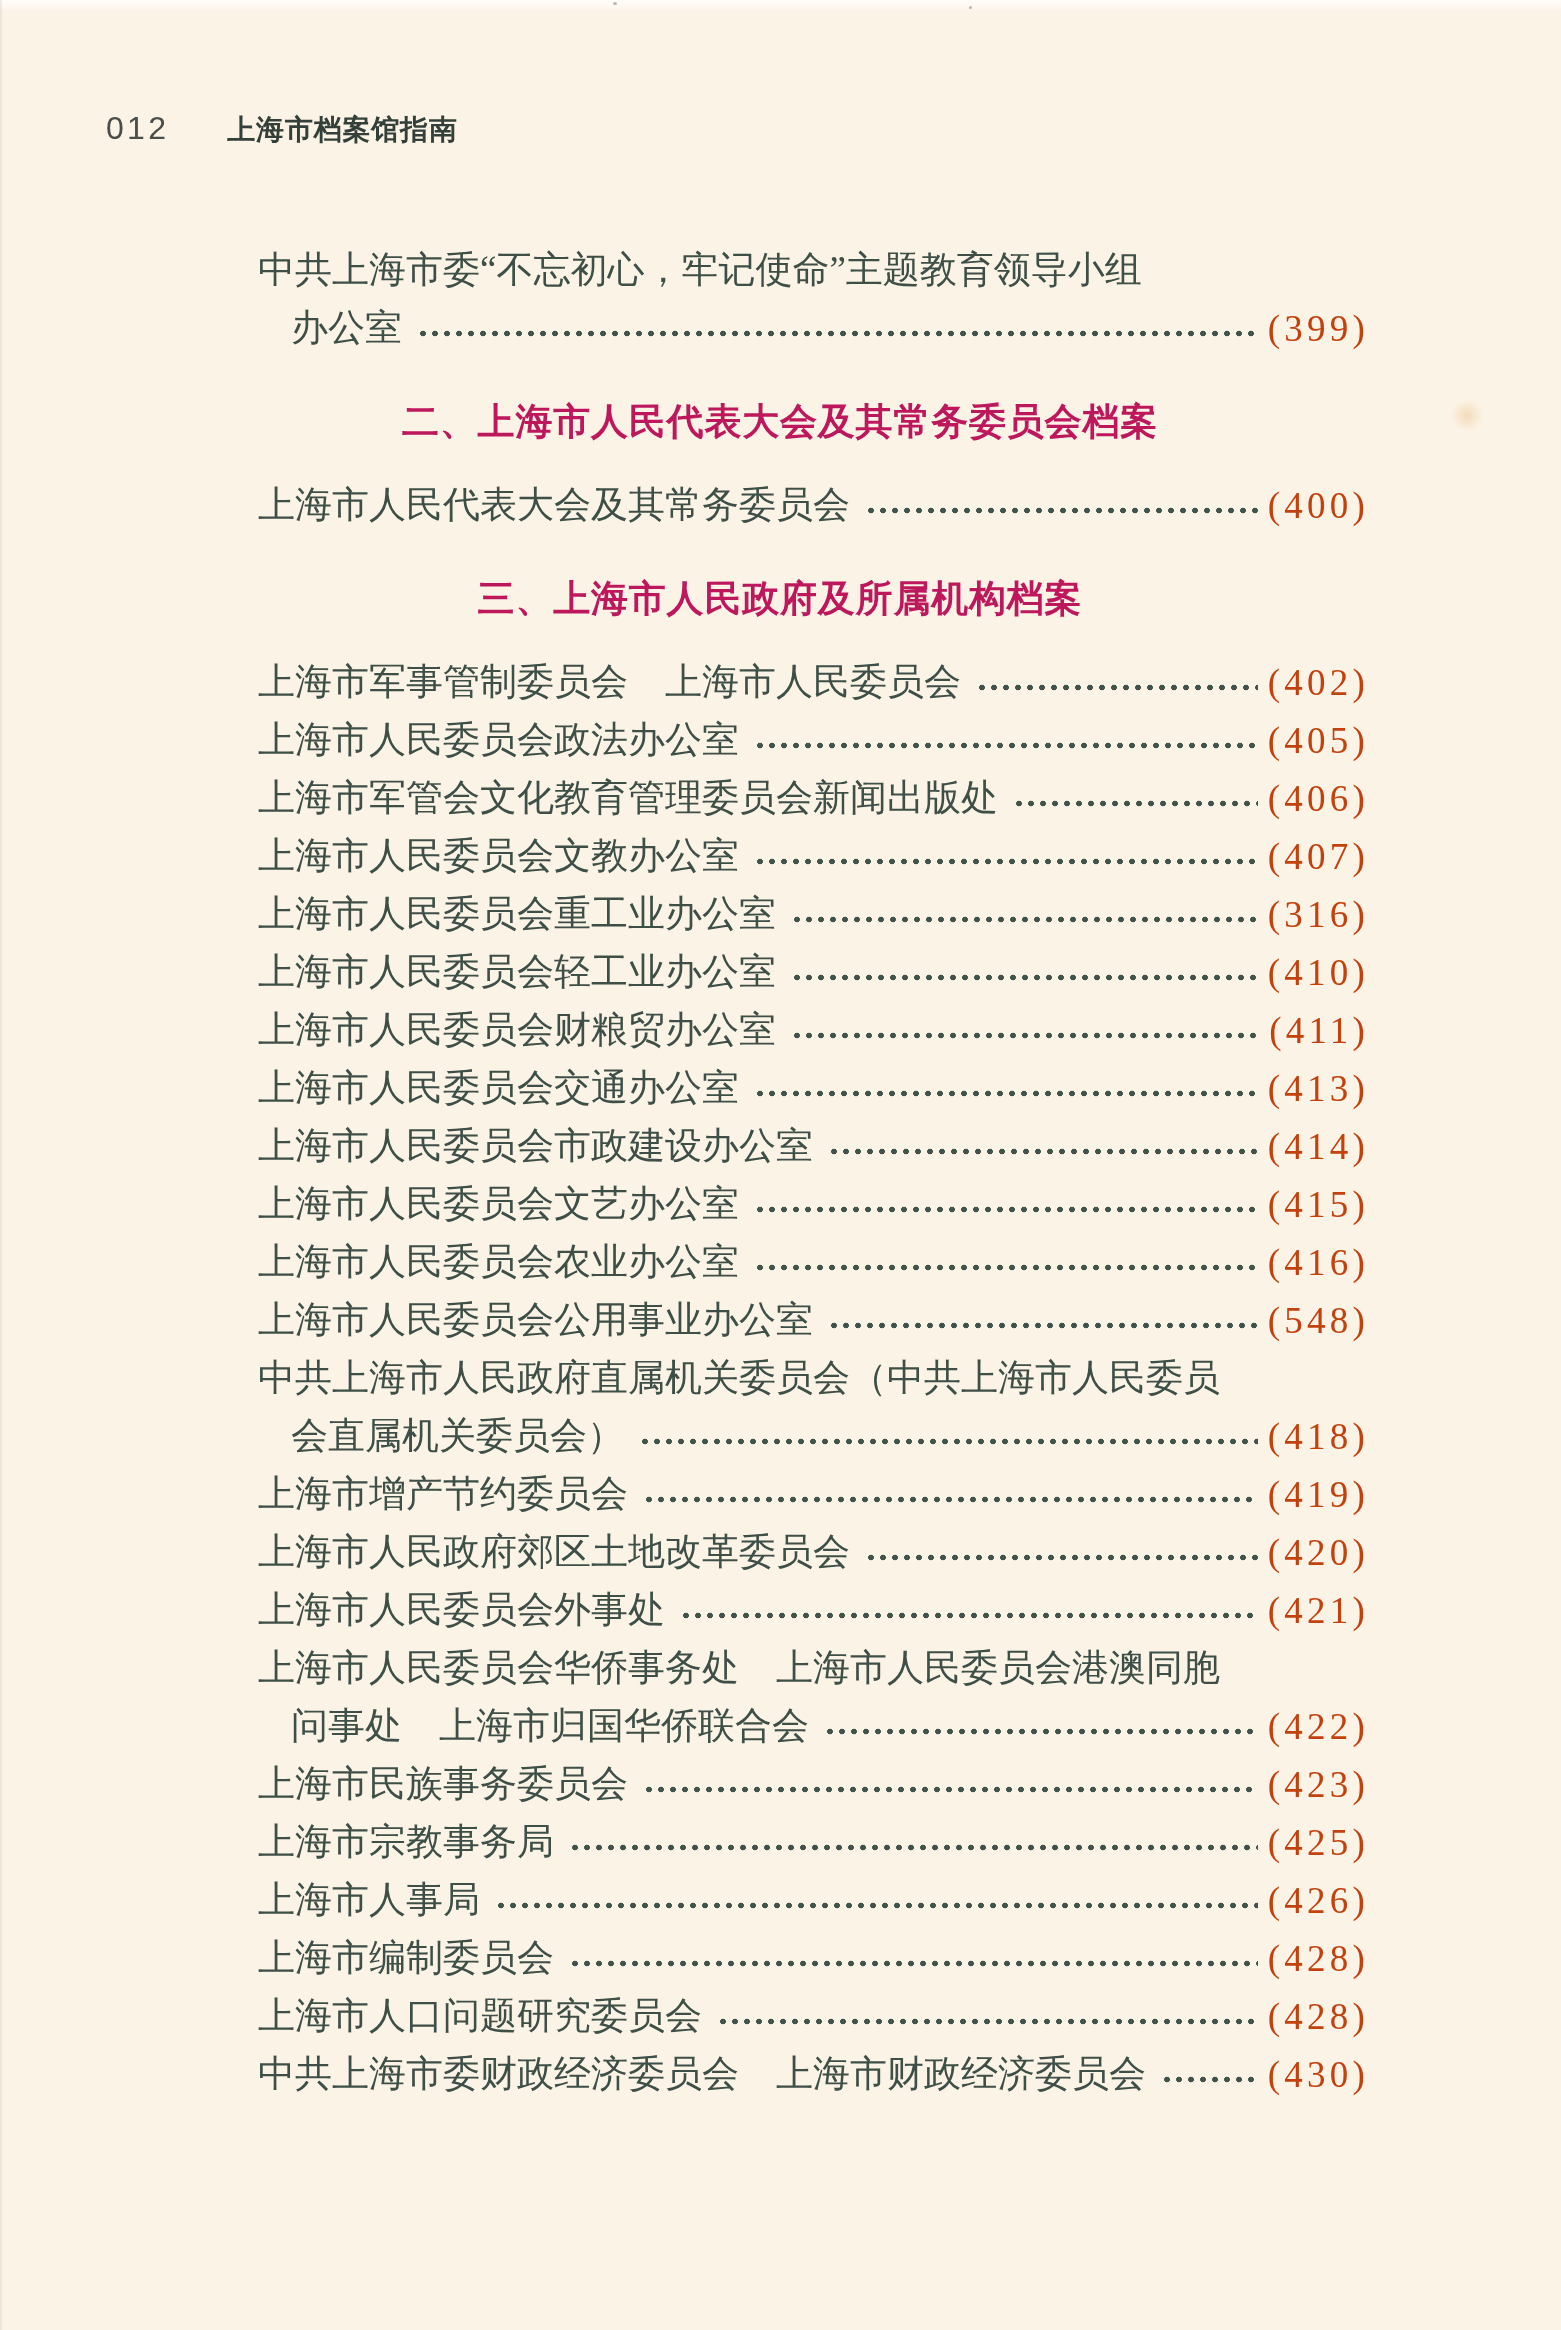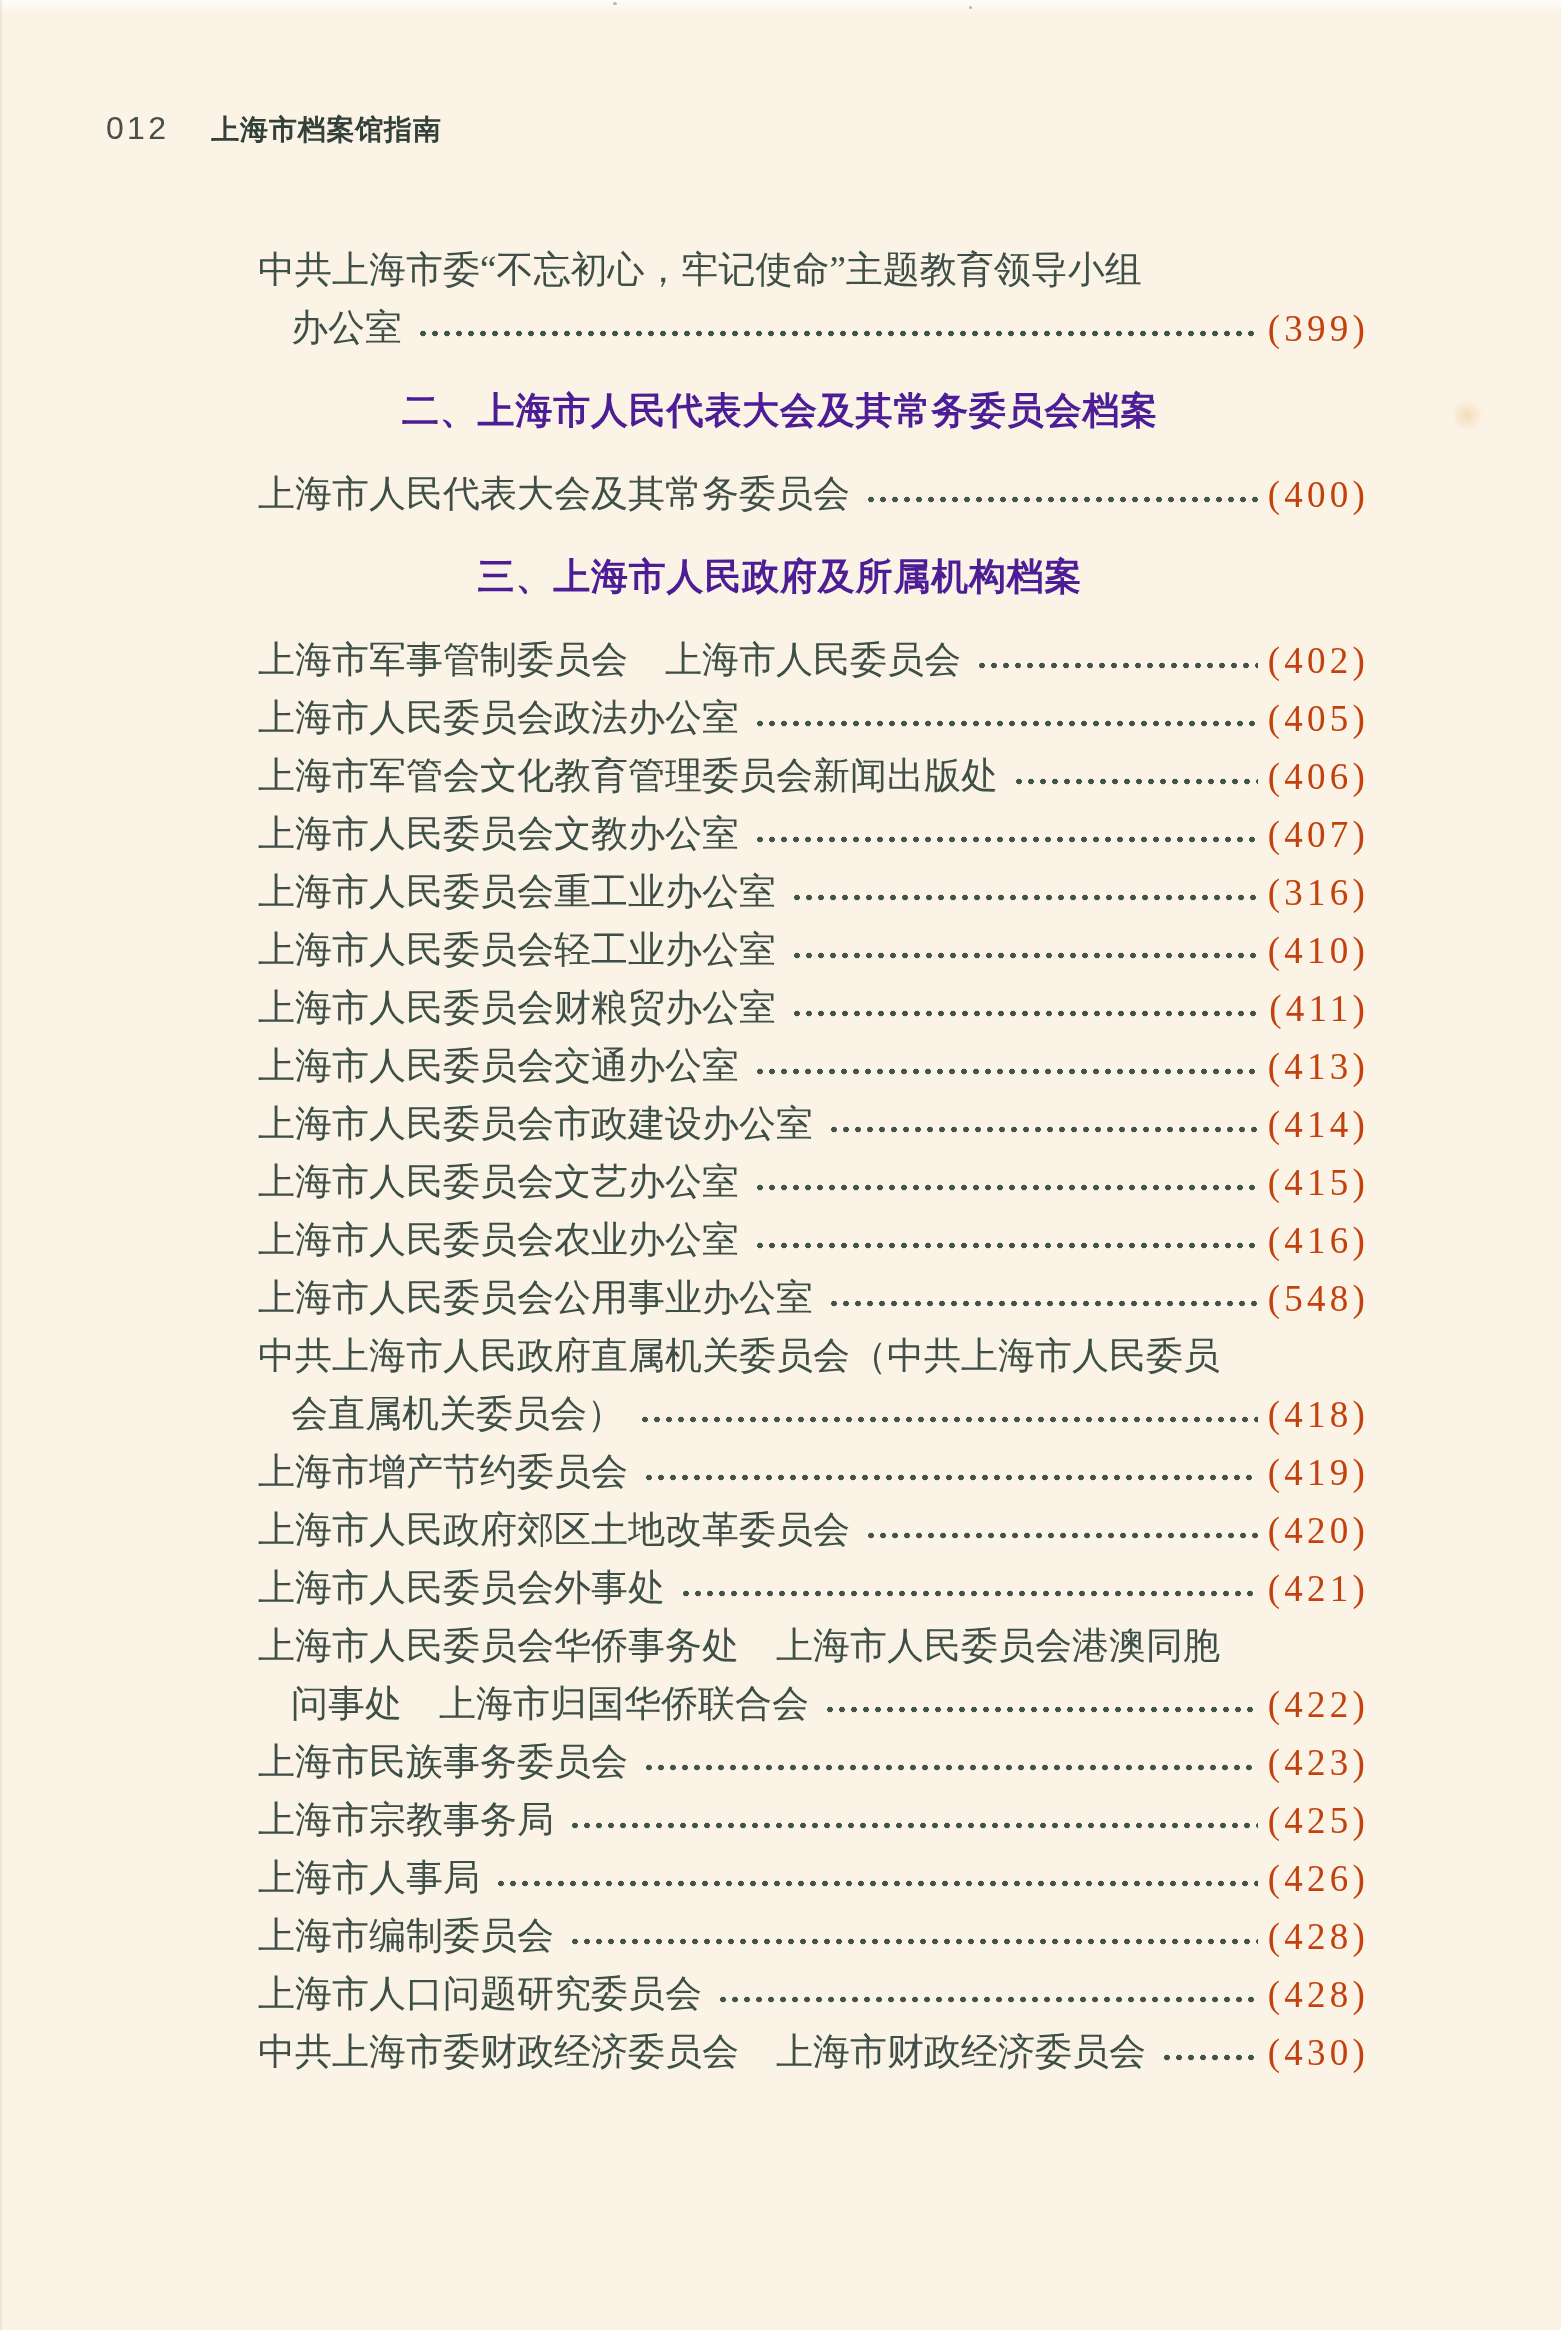--- a/index.html
+++ b/index.html
@@ -33,21 +33,21 @@
   .page-header {
     position: absolute; left: 96px; top: 110px;
     display: flex; align-items: baseline;
     font-family: "Liberation Sans", "DejaVu Sans", sans-serif;
     white-space: nowrap;
   }
   .folio {
     font-size: 32px; color: #4a4e4a; letter-spacing: 3.3px; font-weight: normal; margin-left: 10px;
   }
   .book-title {
-    margin-left: 42px; font-size: 28px; font-weight: bold;
+    margin-left: 58px; font-size: 28px; font-weight: bold;
     color: #33403a; letter-spacing: 0.8px;
   }
 
   
   .toc {
     position: absolute; left: 258px; top: 241px; width: 1111px;
     color: #3d4f47;
   }
   .toc-row {
     height: 58px;
@@ -64,25 +64,25 @@
     background-size: 12px 13.3px;
     background-repeat: repeat-x;
     background-position: left center;
   }
   .pagenum {
     flex: 0 0 auto;
     font-size: 37px; letter-spacing: 4.2px; color: #c2410c;
   }
   .section-heading {
     height: 58px; line-height: 58px;
-    margin: 25px 67px 25px 0;
+    margin: 36px 67px 25px 0;
     text-align: center;
     font-family: "Liberation Sans", "DejaVu Sans", sans-serif;
     font-weight: bold; font-size: 37px; letter-spacing: 0.8px;
-    color: #4c1d95;
+    color: #be185d;
     white-space: nowrap;
   }
 </style>
 </head>
 <body>
 
 <div class="top-edge"></div>
 <div class="left-edge"></div>
 <div class="stain"></div>
 <div class="speck s1"></div>

